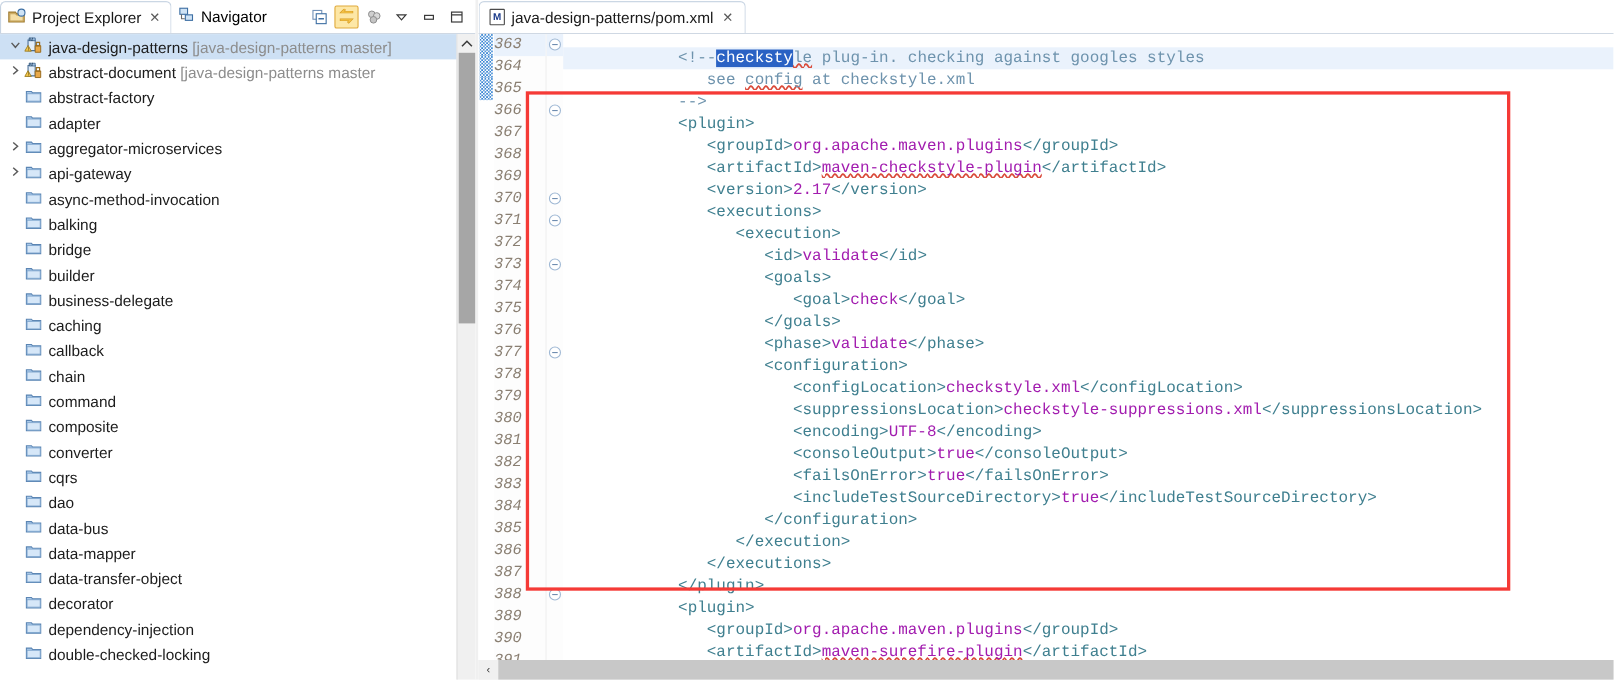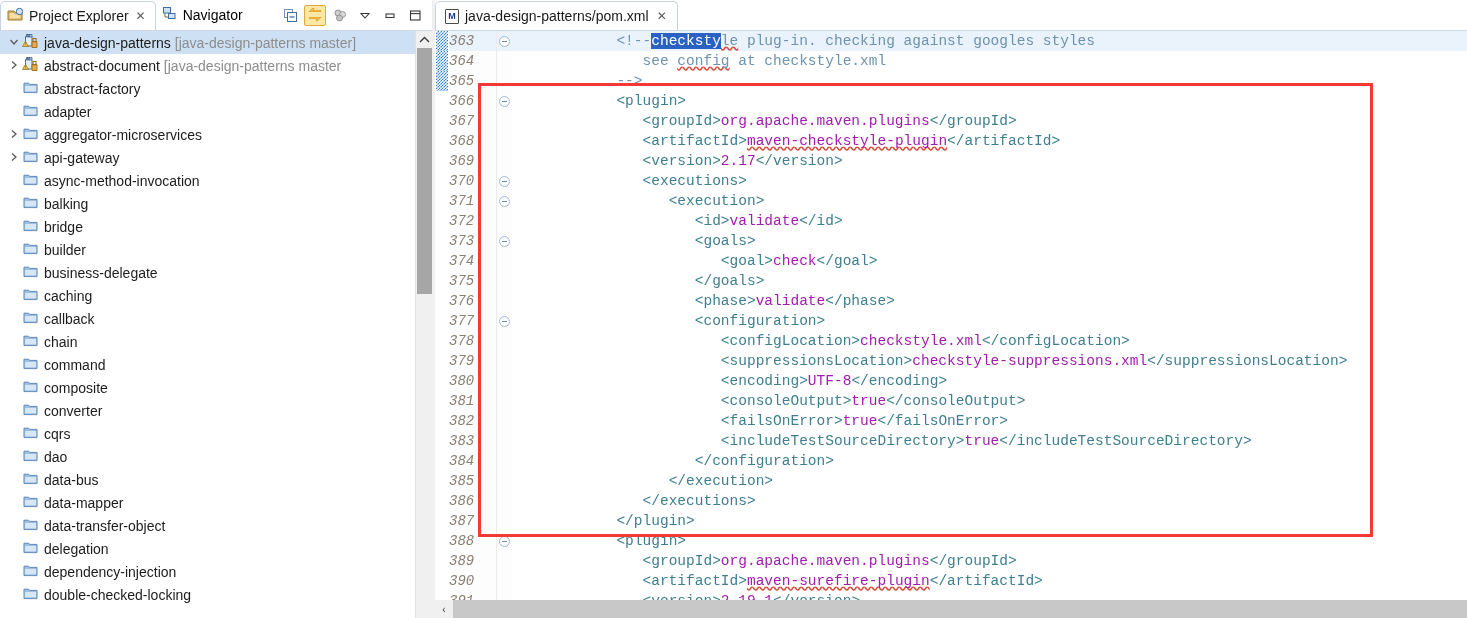--- a/index.html
+++ b/index.html
@@ -138,21 +138,21 @@
     background-position: 0 0, 1.5px 1.5px;
     background-color: #ffffff;
   }
   #gutter {
     width: 48px; flex: 0 0 48px;
     background: #fdfdfd;
     border-right: 1px solid #ebebeb;
     position: relative;
   }
   #fold { width: 15px; flex: 0 0 15px; background: #fdfdfd; position: relative; }
-  #text-col { flex: 1 1 auto; position: relative; }
+  #text-col { flex: 1 1 auto; position: relative; margin-top: 12px; }
 
   .ln {
     height: 20px; line-height: 20px;
     font-family: "Liberation Mono", monospace;
     font-size: 14px;
     color: #8a7f72;
     text-align: left; padding-right: 4px;
     white-space: nowrap;
     font-style: italic;
   }
@@ -462,21 +462,21 @@
               <path d="M2.6 5.2h12v6.8h-12z" fill="#d6e7f8" stroke="#7ba3cc" stroke-width=".8"></path>
             </svg></span>
           <span class="tlabel">data-transfer-object</span>
         </div>
         <div class="trow indent2">
           <span class="twist"></span>
           <span class="ico"><svg width="17" height="15" viewBox="0 0 17 15">
               <path d="M2 3.2h4.6l1 1.2H15v8.2H2z" fill="#a9c9ea" stroke="#5b85b3" stroke-width="1"></path>
               <path d="M2.6 5.2h12v6.8h-12z" fill="#d6e7f8" stroke="#7ba3cc" stroke-width=".8"></path>
             </svg></span>
-          <span class="tlabel">delegation</span>
+          <span class="tlabel">decorator</span>
         </div>
         <div class="trow indent2">
           <span class="twist"></span>
           <span class="ico"><svg width="17" height="15" viewBox="0 0 17 15">
               <path d="M2 3.2h4.6l1 1.2H15v8.2H2z" fill="#a9c9ea" stroke="#5b85b3" stroke-width="1"></path>
               <path d="M2.6 5.2h12v6.8h-12z" fill="#d6e7f8" stroke="#7ba3cc" stroke-width=".8"></path>
             </svg></span>
           <span class="tlabel">dependency-injection</span>
         </div>
         <div class="trow indent2">

